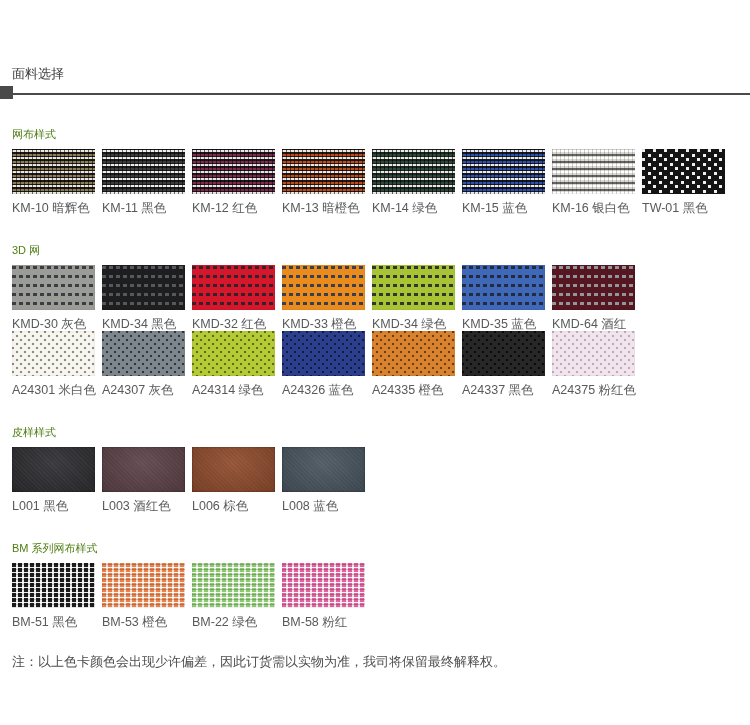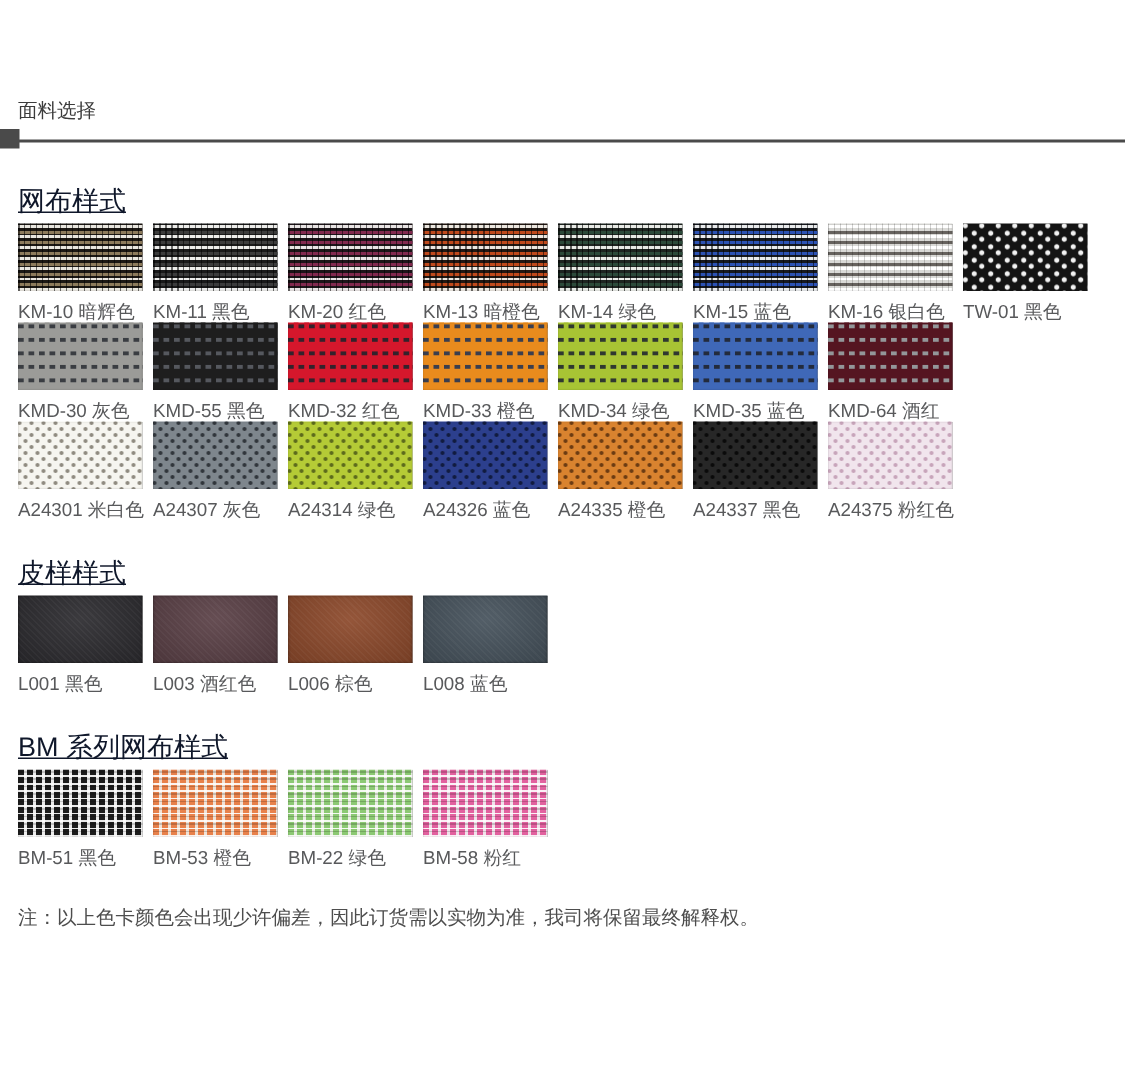--- a/index.html
+++ b/index.html
@@ -40,25 +40,24 @@
   .hdr-line {
     position: absolute;
     left: 11px; right: 0; top: 7px;
     height: 2px;
     background: var(--rule, #4a4a4a);
   }
   
   .content { padding: 0 13px 0 12px; }
   .sec-title {
     margin: 28px 0 8px 0;
-    font-size: 18px;
+    font-size: 11px;
     line-height: 14px;
     font-weight: normal;
-    color: #0f172a;
-    text-decoration: underline;
+    color: #4d7c0f;
   }
   .sw-row {
     display: flex;
     gap: 7px;
   }
   .cell { width: 83px; flex: 0 0 83px; }
   .sw {
     width: 83px;
     height: 45px;
     box-shadow: inset 0 0 1px rgba(0,0,0,0.35);
@@ -144,21 +143,21 @@
     <div class="sw-label">KM-10 暗辉色</div>
   </div>
 
   <div class="cell">
     <div class="sw sw-weave" style="--base: #191919; --acc1: #ececea; --acc2: #3c3c3c; --cut: rgba(0,0,0,0.55);"></div>
     <div class="sw-label">KM-11 黑色</div>
   </div>
 
   <div class="cell">
     <div class="sw sw-weave" style="--base: #1c1418; --acc1: #e9e4e4; --acc2: #82294e; --cut: rgba(0,0,0,0.55);"></div>
-    <div class="sw-label">KM-20 红色</div>
+    <div class="sw-label">KM-12 红色</div>
   </div>
 
   <div class="cell">
     <div class="sw sw-weave" style="--base: #221711; --acc1: #ece7e0; --acc2: #c04a1c; --cut: rgba(0,0,0,0.55);"></div>
     <div class="sw-label">KM-13 暗橙色</div>
   </div>
 
   <div class="cell">
     <div class="sw sw-weave" style="--base: #1d2420; --acc1: #e8eae6; --acc2: #2c4a3a; --cut: rgba(0,0,0,0.6);"></div>
     <div class="sw-label">KM-14 绿色</div>
@@ -175,29 +174,30 @@
   </div>
 
   <div class="cell">
     <div class="sw sw-dotmesh" style="--base: #141414; --acc1: #f2f2f2;"></div>
     <div class="sw-label">TW-01 黑色</div>
   </div>
 </div>
     </section>
 
     <section>
+      <h3 class="sec-title">3D 网</h3>
       <div class="sw-row">
   <div class="cell">
     <div class="sw sw-mesh3d" style="--base: #9b9b98; --acc1: #3a3d42;"></div>
     <div class="sw-label">KMD-30 灰色</div>
   </div>
 
   <div class="cell">
     <div class="sw sw-mesh3d" style="--base: #1e1e1e; --acc1: #55585e;"></div>
-    <div class="sw-label">KMD-55 黑色</div>
+    <div class="sw-label">KMD-34 黑色</div>
   </div>
 
   <div class="cell">
     <div class="sw sw-mesh3d" style="--base: #d5172c; --acc1: #33222c;"></div>
     <div class="sw-label">KMD-32 红色</div>
   </div>
 
   <div class="cell">
     <div class="sw sw-mesh3d" style="--base: #e98b1d; --acc1: #3a3e4e;"></div>
     <div class="sw-label">KMD-33 橙色</div>

